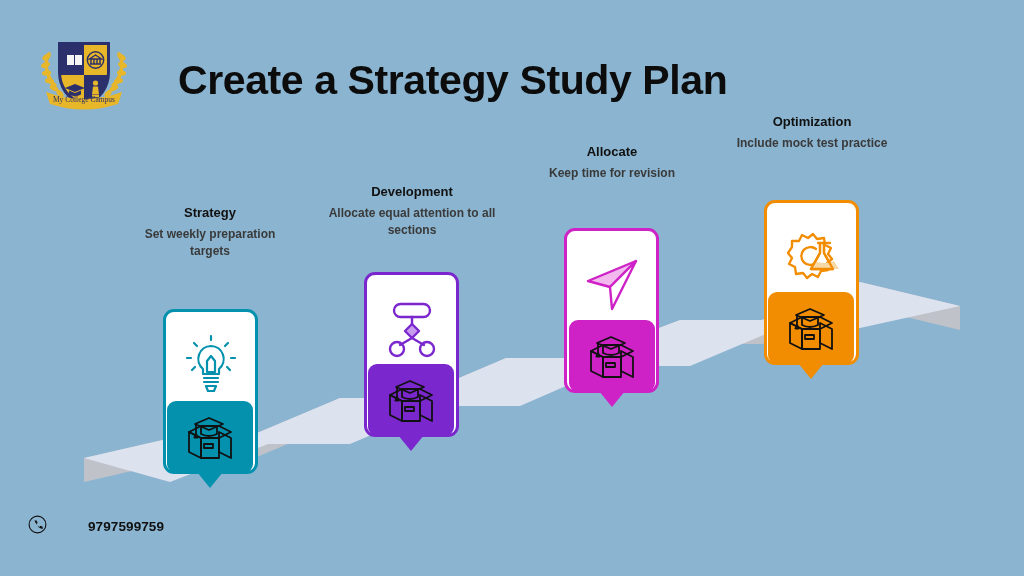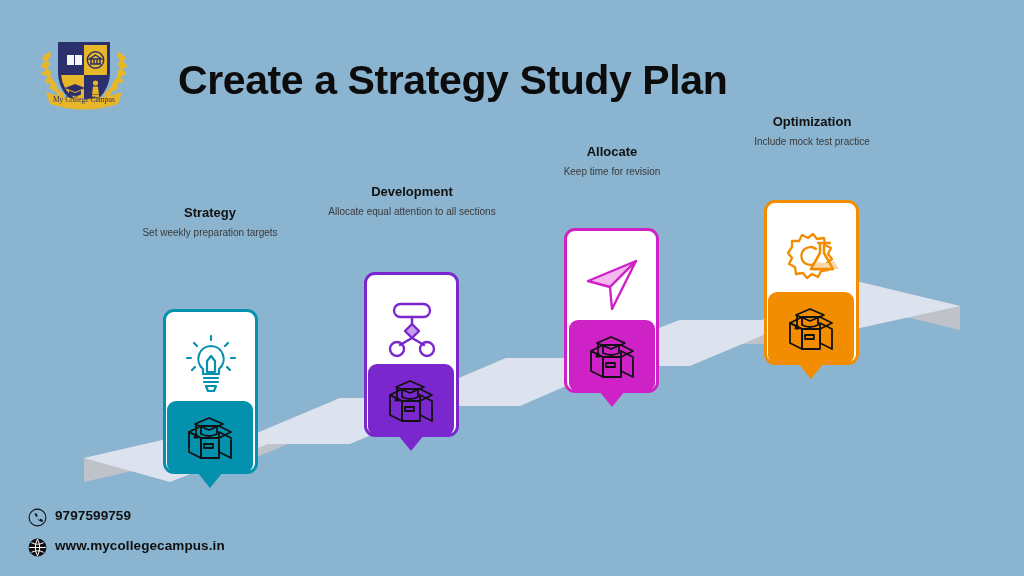--- a/index.html
+++ b/index.html
@@ -59,22 +59,22 @@
     left: 0;
   }
   .step-title {
     font-size: 13px;
     font-weight: bold;
     color: #111;
     line-height: 1.25;
   }
   .step-desc {
     margin-top: 5px;
-    font-size: 10px;
-    font-weight: normal;
+    font-size: 12px;
+    font-weight: bold;
     color: #3a3a3a;
     line-height: 1.38;
   }
 
   .card {
     position: absolute;
     width: 95px;
     height: 165px;
     background: #ffffff;
     border-radius: 11px;
@@ -120,23 +120,24 @@
 
   
   #footer {
     position: absolute;
     left: 28px;
     top: 508px;
     width: 420px;
   }
   .contact-row {
     display: flex;
-    align-items: flex-start;
+    align-items: flex-end;
     height: 26px;
     margin-bottom: 4px;
+    gap: 33px;
   }
   .contact-icon {
     width: 19px;
     height: 19px;
     margin-right: 8px;
     flex: 0 0 auto;
   }
   .contact-text {
     font-size: 13.5px;
     font-weight: bold;
@@ -374,28 +375,15 @@
       <div class="contact-icon">
         <svg viewBox="0 0 19 19" fill="none" stroke="#101010" stroke-width="1.1">
           <circle cx="9.5" cy="9.5" r="8.4"></circle>
           <path d="M6.4 5.6 l2.2 0 l1 2.3 l-1.3 1.1 q1 2 3 3 l1.1 -1.3 l2.3 1 l0 2.2
                    q-4.6 0.3 -8.3 -8.3z" fill="#101010" stroke="none"></path>
         </svg>
       </div>
       <div class="contact-text">9797599759</div>
     </div>
 
-    <div class="contact-row">
-      <div class="contact-icon">
-        <svg viewBox="0 0 19 19" fill="none" stroke="#101010" stroke-width="1.1">
-          <circle cx="9.5" cy="9.5" r="8.4" fill="#101010"></circle>
-          <g stroke="#ffffff" stroke-width="1">
-            <path d="M1.3 9.5 h16.4"></path>
-            <path d="M9.5 1.1 q4.4 8.4 0 16.8 q-4.4 -8.4 0 -16.8z"></path>
-            <path d="M3.3 4.6 q6.2 3.2 12.4 0 M3.3 14.4 q6.2 -3.2 12.4 0"></path>
-          </g>
-        </svg>
-      </div>
-      <div class="contact-text">www.mycollegecampus.in</div>
-    </div>
   </div>
 
 </div>
 
 </body></html>

